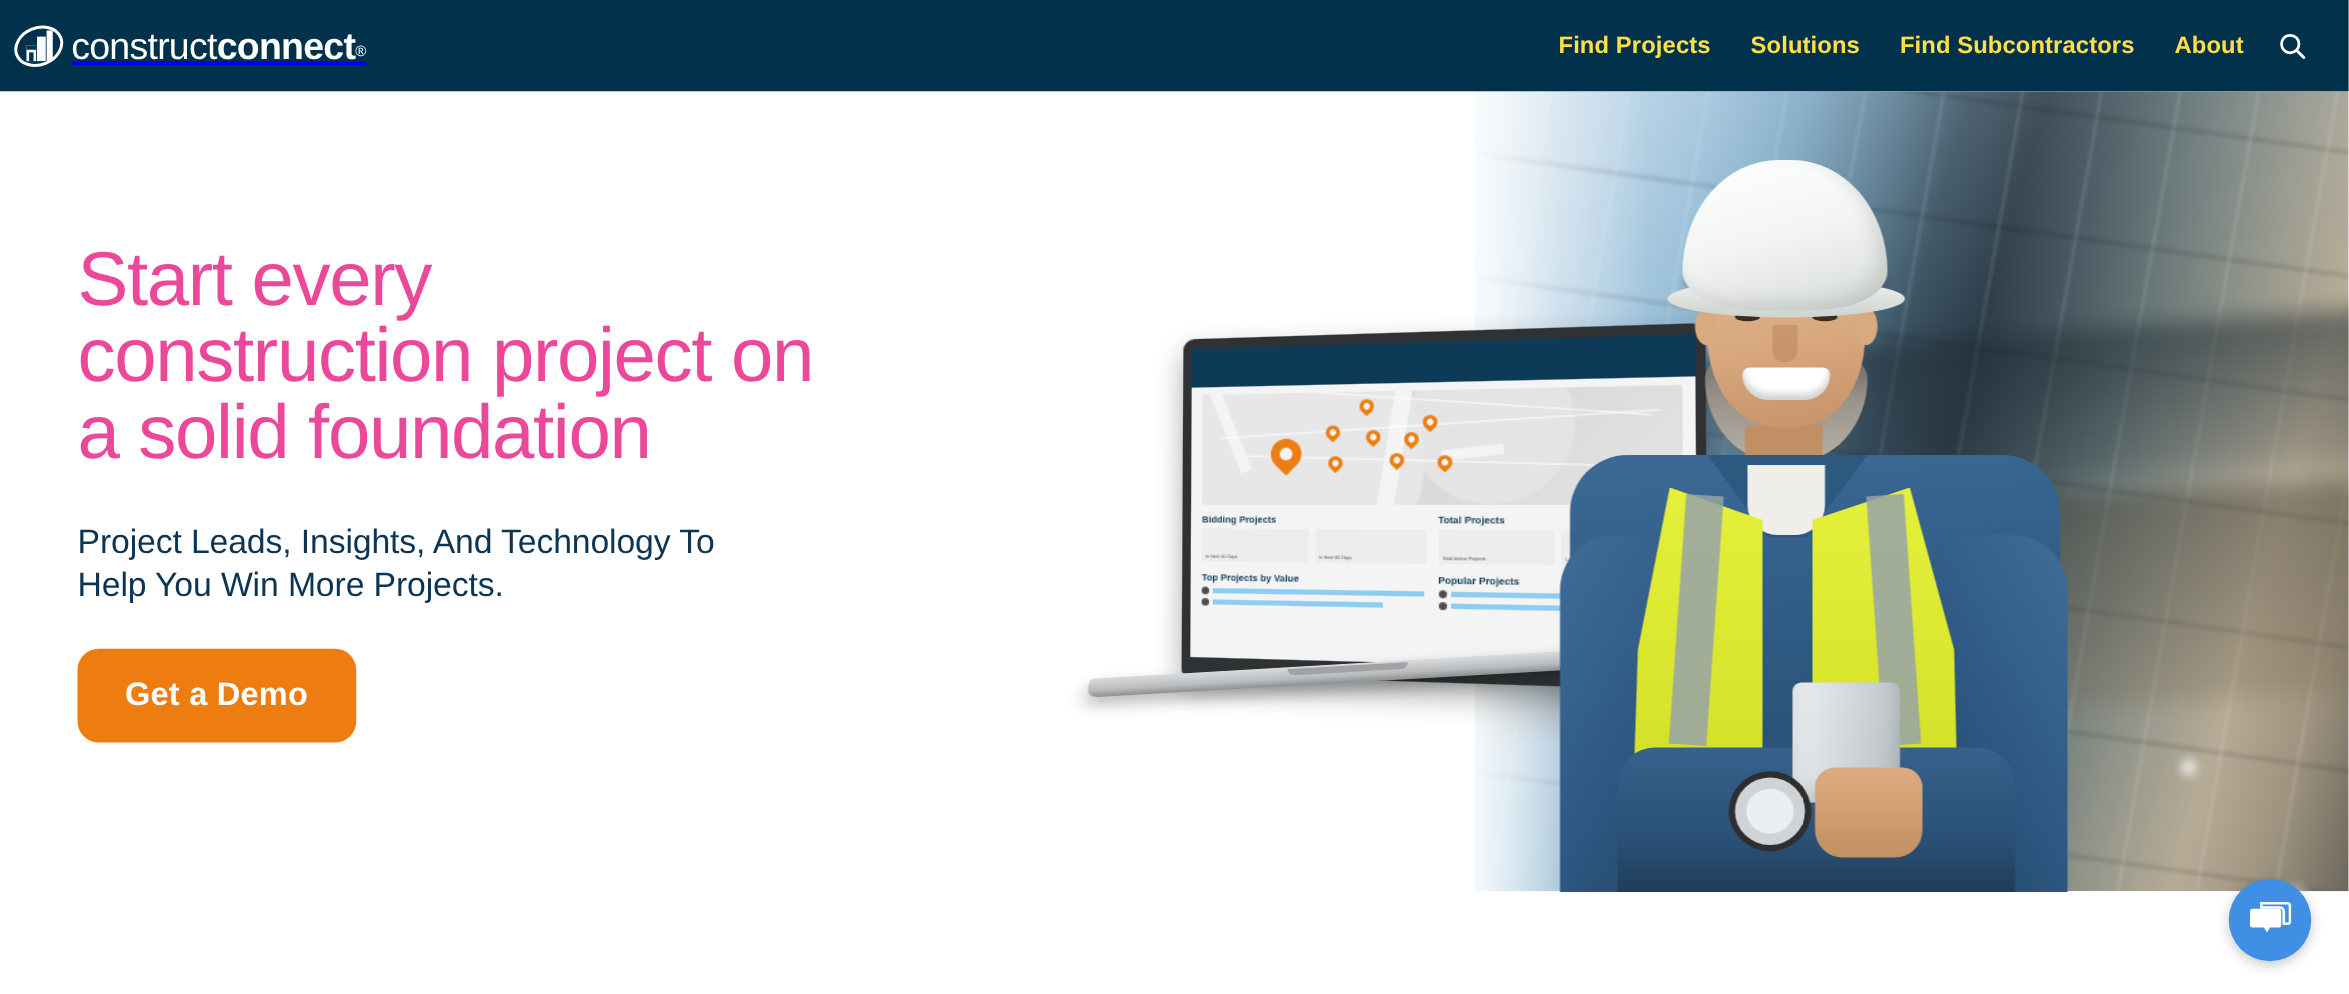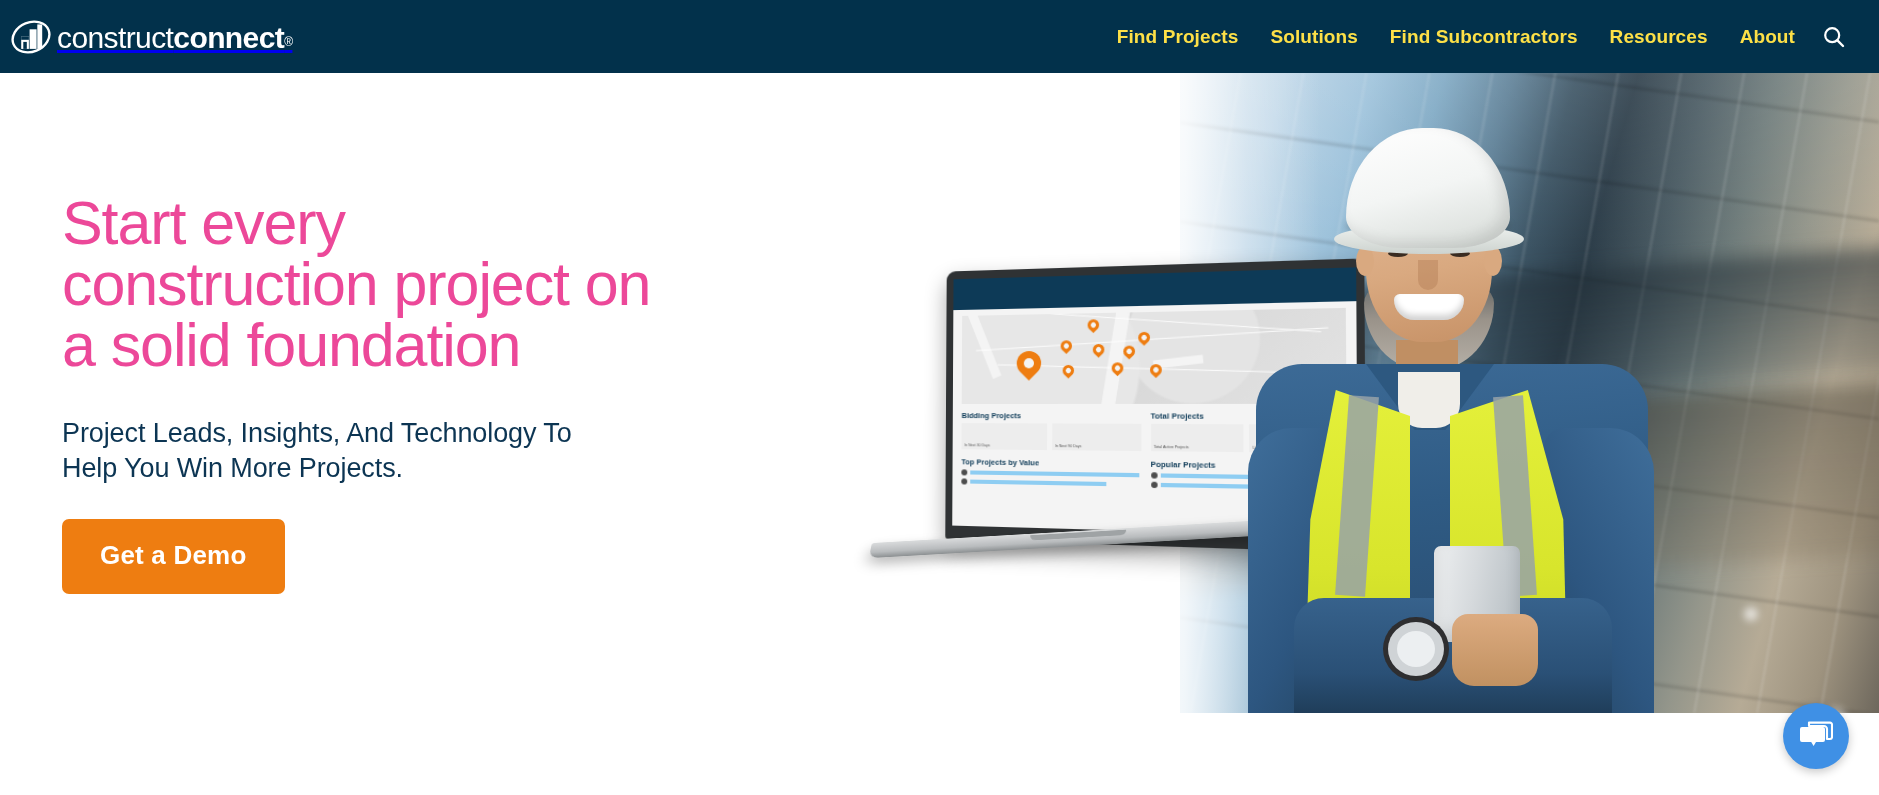--- a/index.html
+++ b/index.html
@@ -482,21 +482,21 @@
     white-space: pre-line;
   }
   .cta {
     display: inline-block;
     background: #ee7d11;
     color: #ffffff;
     font-size: 26px;
     font-weight: 700;
     letter-spacing: 0.2px;
     border: none;
-    border-radius: 7px;
+    border-radius: 17px;
     padding: 21px 38px 23px 38px;
     cursor: pointer;
     font-family: "Liberation Sans", sans-serif;
   }
 
   
   .chat-widget {
     position: absolute;
     right: 30px;
     bottom: 26px;
@@ -530,21 +530,20 @@
       </svg>
       <span class="brand-word">
         <span class="light">construct</span><span class="bold">connect</span><span class="reg">®</span>
       </span>
     </a>
 
     <nav class="nav-links">
       <a class="nav-link" href="#">Find Projects</a>
       <a class="nav-link" href="#">Solutions</a>
       <a class="nav-link" href="#">Find Subcontractors</a>
-      <a class="nav-link" href="#">Resources</a>
       <a class="nav-link" href="#">About</a>
       <div class="nav-search">
         <svg width="24" height="24" viewBox="0 0 24 24" aria-hidden="true">
           <circle cx="10.2" cy="10.2" r="7" fill="none" stroke="#ffffff" stroke-width="2.2"></circle>
           <line x1="15.4" y1="15.4" x2="21" y2="21" stroke="#ffffff" stroke-width="2.4" stroke-linecap="round"></line>
         </svg>
       </div>
     </nav>
   </div>
 

